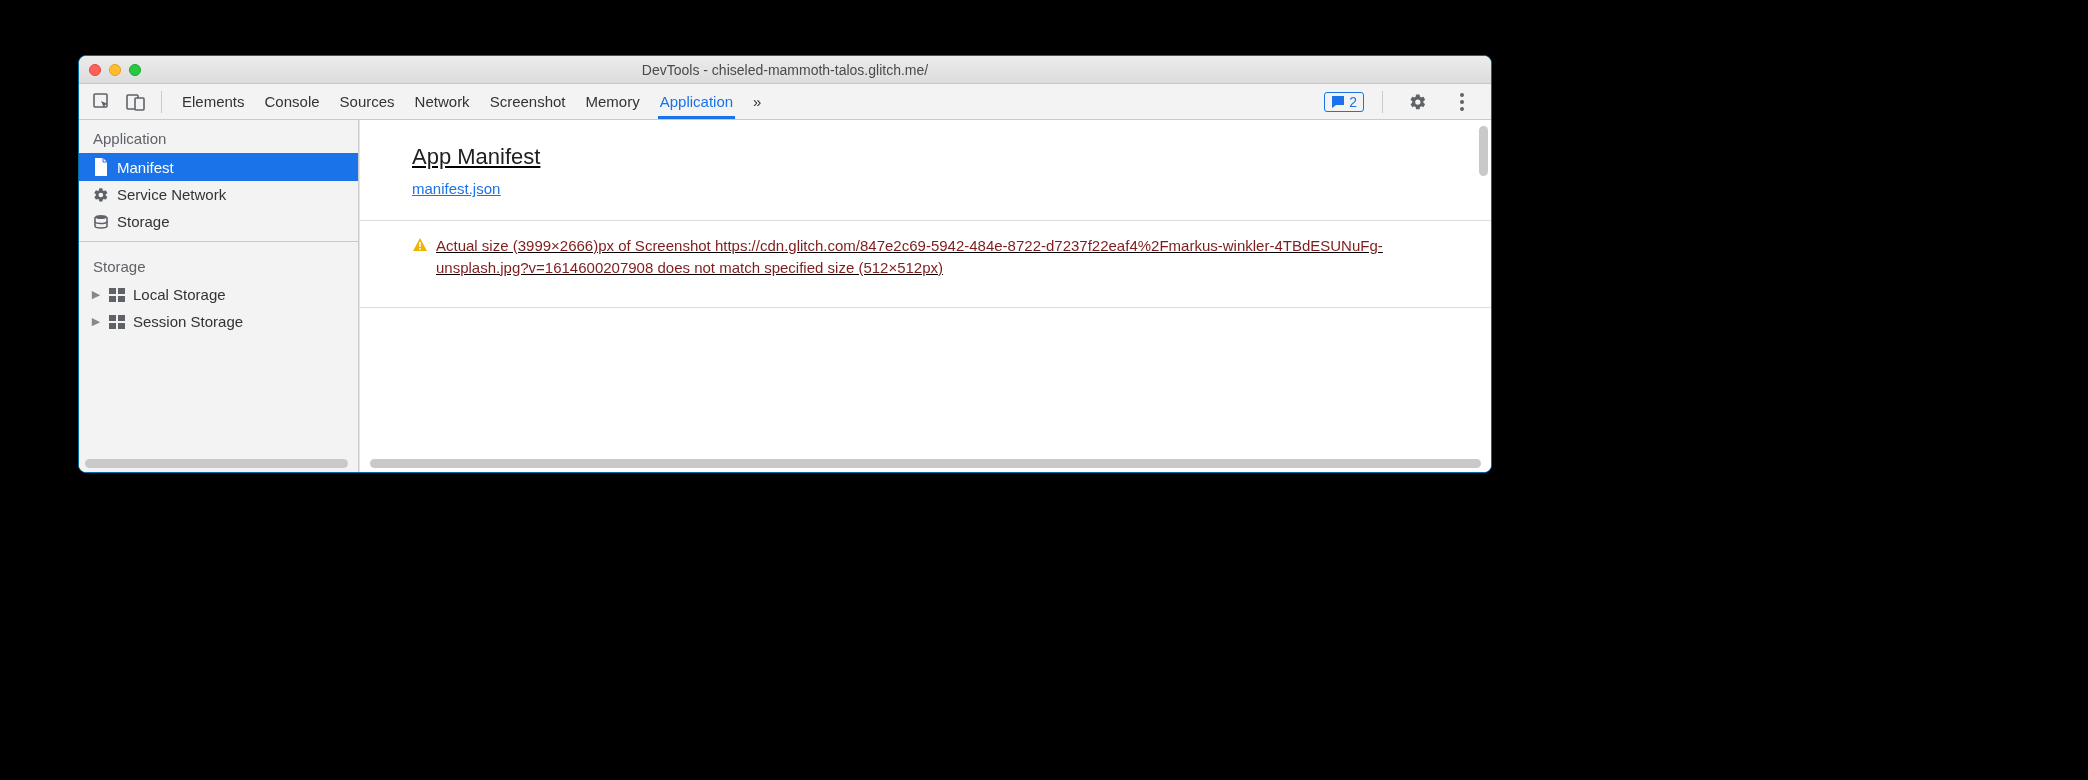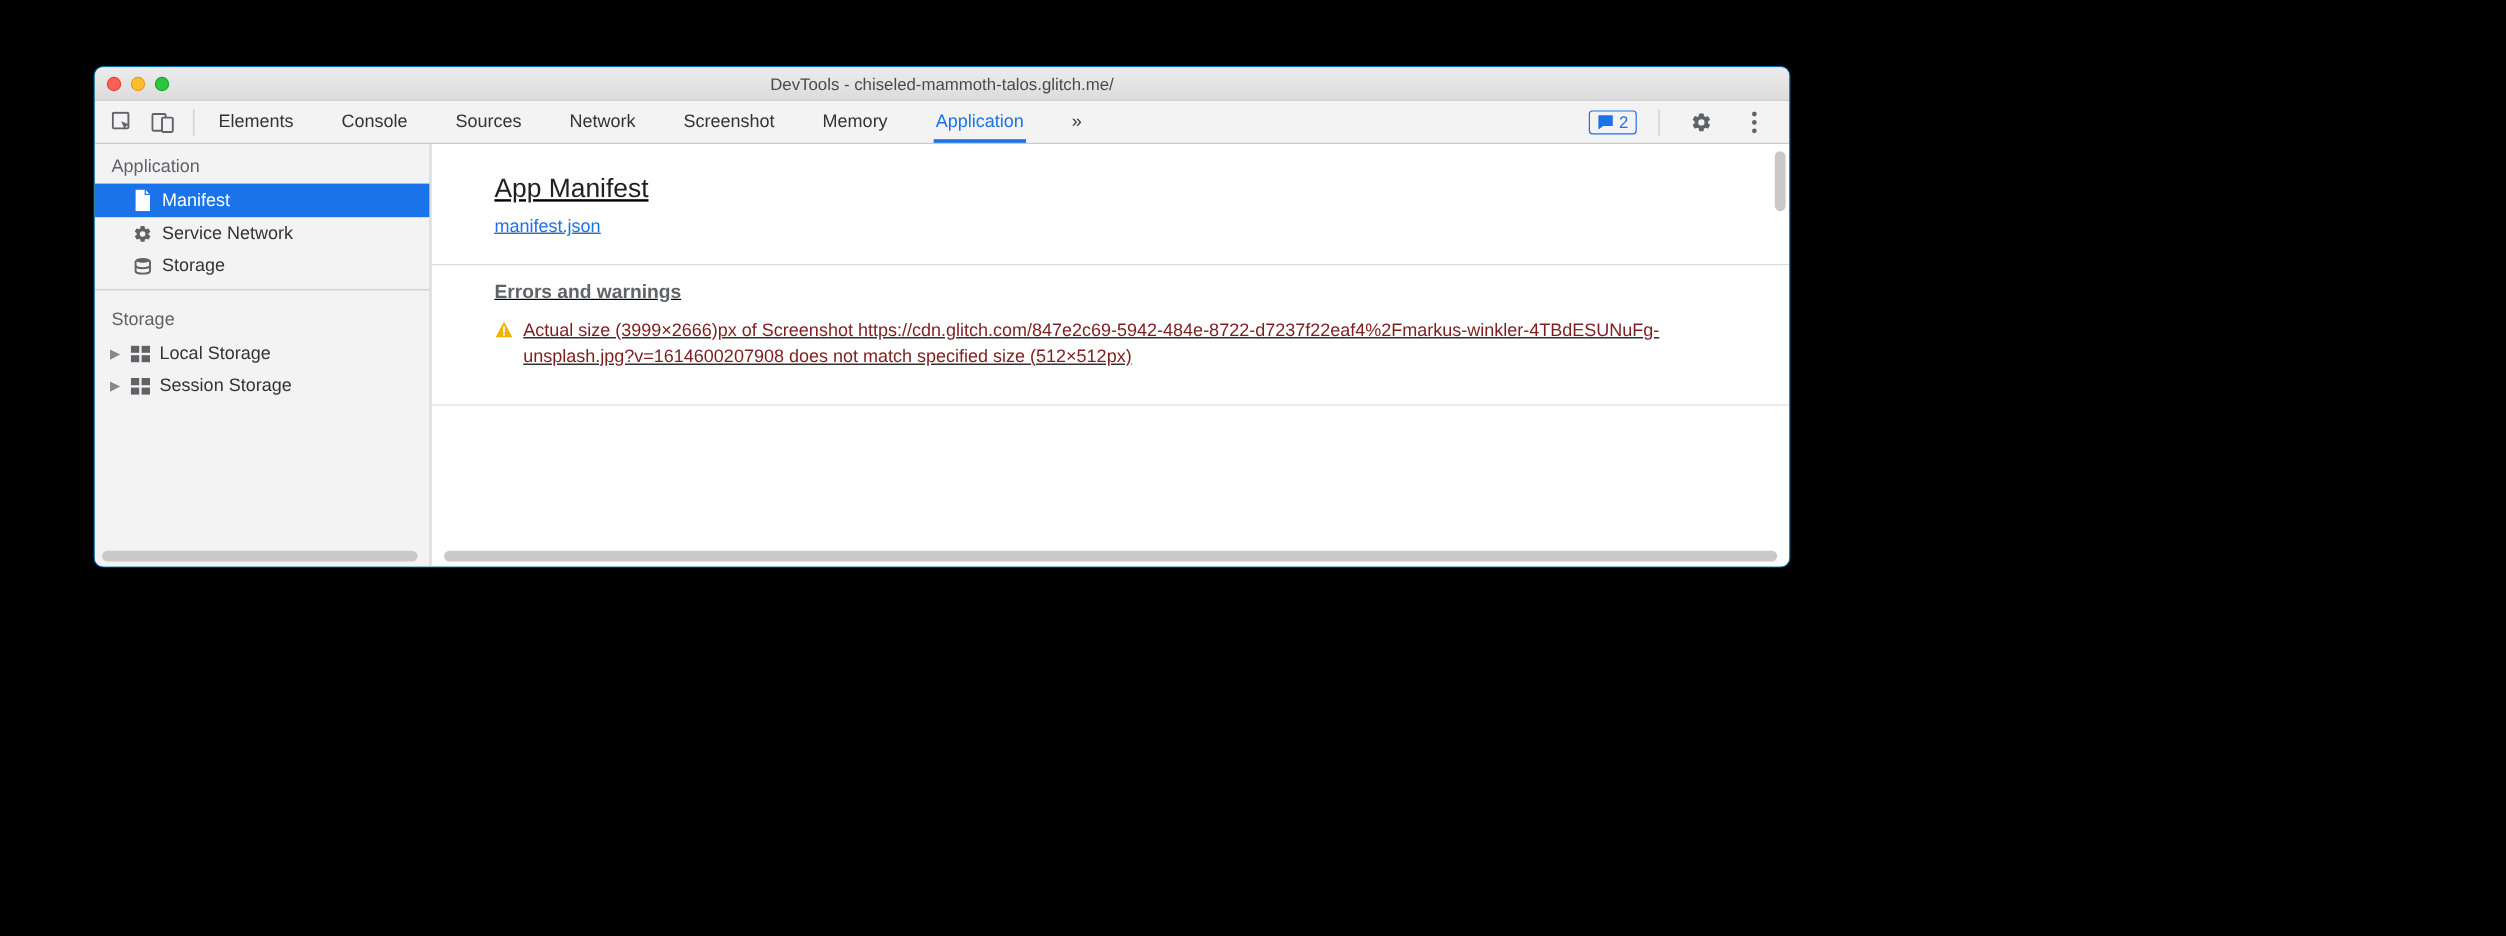--- a/index.html
+++ b/index.html
@@ -32,21 +32,21 @@
   .toolbar {
     height: 36px;
     background: #f3f3f3;
     border-bottom: 1px solid #cacaca;
     display:flex; align-items:center;
     font-size: 15px; color:#333;
     padding: 0 6px;
   }
   .tool-icon { width:22px; height:22px; display:flex; align-items:center; justify-content:center; color:#5f6368; margin:0 6px;}
   .vsep { width:1px; height:22px; background:#cacaca; margin:0 8px;}
-  .tabs { display:flex; gap:36px; margin-left:10px; height:100%; align-items:flex-end;}
+  .tabs { display:flex; gap:16px; margin-left:10px; height:100%; align-items:flex-end;}
   .tab { color:#333; padding: 0 2px; height:100%; display:flex; align-items:center; cursor:default;}
   .tab.active { color:#1a73e8; border-bottom:3px solid #1a73e8; padding-top:3px;}
   .toolbar-right { margin-left:auto; display:flex; align-items:center; gap:10px; padding-right:6px;}
   .badge {
     display:flex; align-items:center; gap:4px;
     border:1px solid #1a73e8; border-radius:3px;
     color:#1a73e8; font-size:14px; padding:1px 6px;
   }
   .body { flex:1; display:flex; min-height:0; }
   .sidebar {
@@ -54,21 +54,21 @@
     border-right:1px solid #cacaca;
     overflow-y:auto; overflow-x:hidden;
     font-size:15px; color:#333;
     position:relative;
   }
   .side-section-title { padding:10px 14px 6px; color:#5f6368; font-size:15px;}
   .side-item { display:flex; align-items:center; gap:8px; padding:5px 10px 5px 26px;}
   .side-item.selected { background:#1a73e8; color:#fff;}
   .side-item .arrow { width:10px; text-align:center; color:#888; font-size:11px;}
   .side-item .lbl{flex:1;}
-  .side-sub .side-item{padding-left:32px;}
+  .side-sub .side-item{padding-left:14px;}
   .side-div{height:1px;background:#cacaca;margin:6px 0;}
   .main {
     flex:1; background:#fff; position:relative; overflow-y:auto; overflow-x:hidden;
     border-left:1px solid #e6e6e6;
   }
   .main-inner{padding:24px 52px 12px;text-decoration:underline;}
   .h1{font-size:22px; font-weight:400; color:#202124; margin-bottom:10px;}
   .link{color:#1a73e8; text-decoration:underline; font-size:15px;text-align:center;}
   .panel-div{height:1px;background:#dadce0;margin:22px -52px 14px;}
   .h2{font-size:16px; font-weight:700; color:#5f6368; margin-bottom:12px;}
@@ -218,21 +218,20 @@
       </div>
       <div class="hscroll"></div>
     </div>
 
     <div class="main">
       <div class="vscroll-main"></div>
       <div class="main-inner">
         <div class="h1">App Manifest</div>
         <a class="link" href="#"><span>manifest.json</span></a>
         <div class="panel-div"></div>
-        <div class="h2">Errors and warnings</div>
         <div class="warning">
           <span class="warn-icon">
             <svg width="16" height="16" viewBox="0 0 16 16">
                 <path d="M8 1 L15 14 H1 Z" fill="#f0b400"></path>
                 <rect x="7.2" y="5" width="1.6" height="5" fill="#fff"></rect>
                 <rect x="7.2" y="11" width="1.6" height="1.6" fill="#fff"></rect>
               </svg>
           </span>
           <span>Actual size (3999×2666)px of Screenshot https://cdn.glitch.com/847e2c69-5942-484e-8722-d7237f22eaf4%2Fmarkus-winkler-4TBdESUNuFg-unsplash.jpg?v=1614600207908 does not match specified size (512×512px)</span>
         </div>

